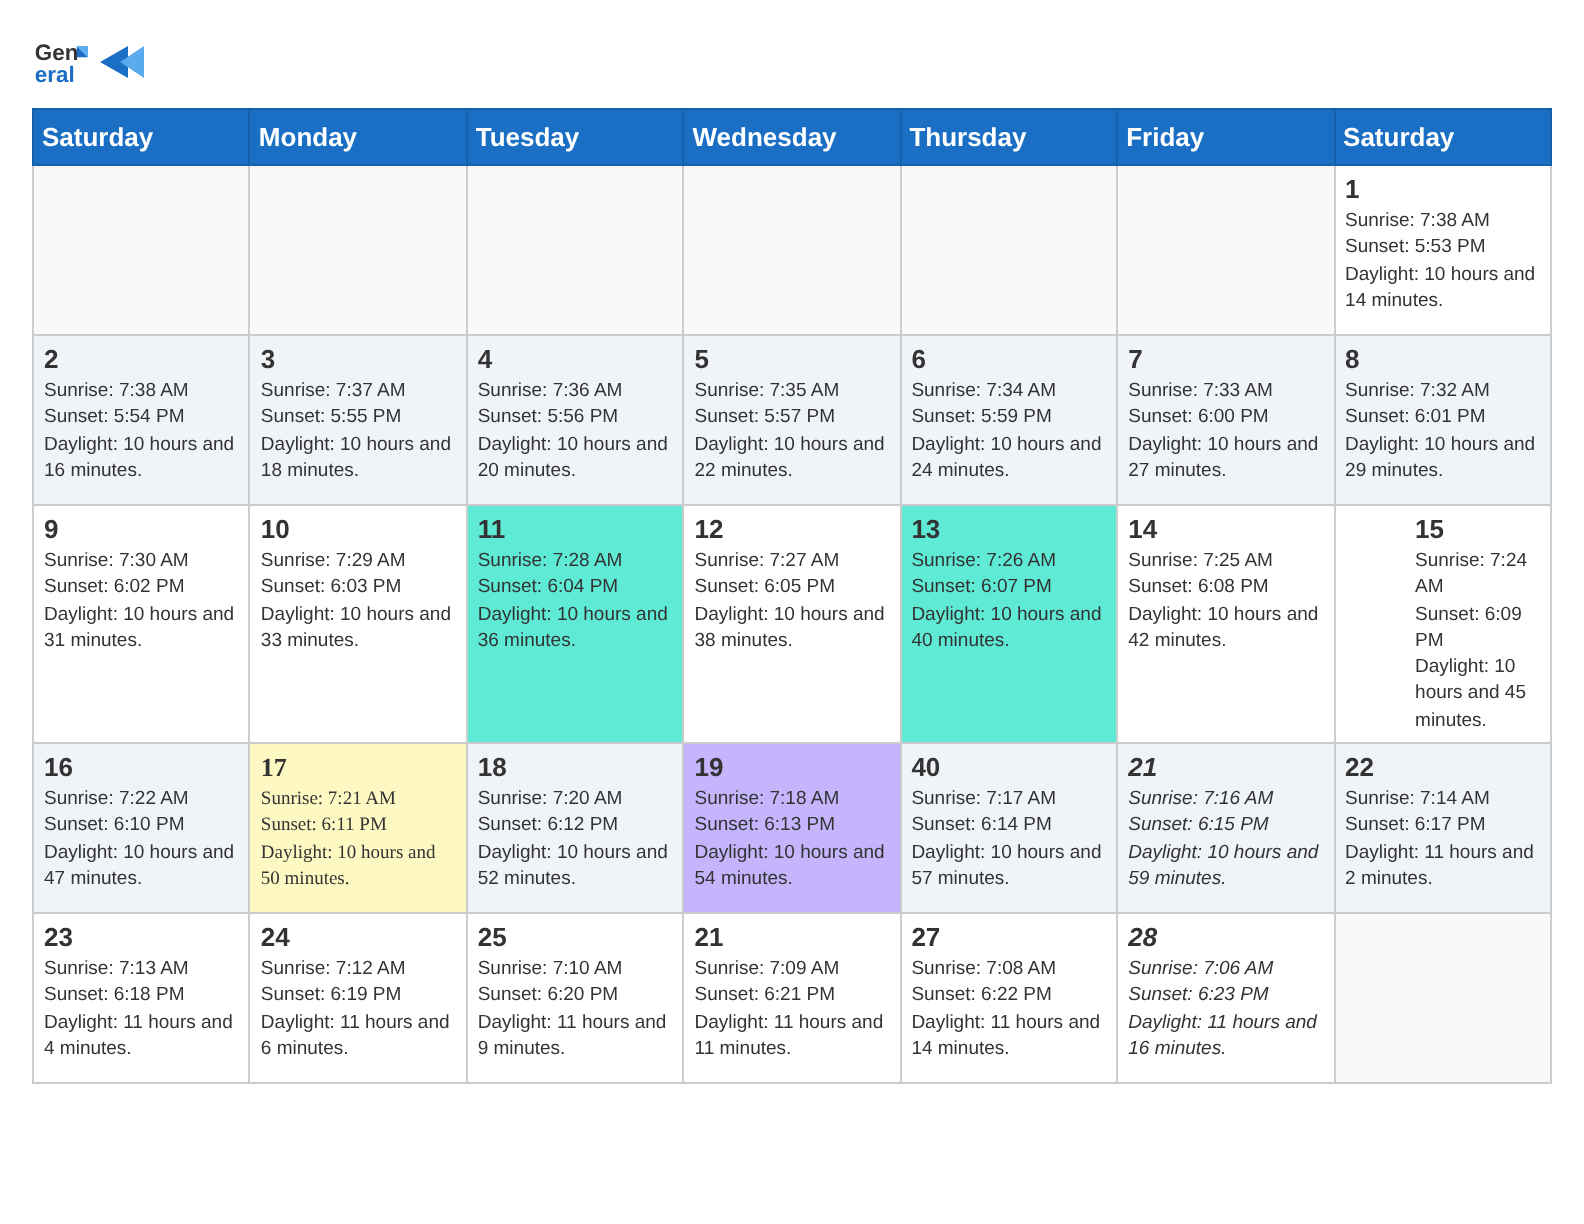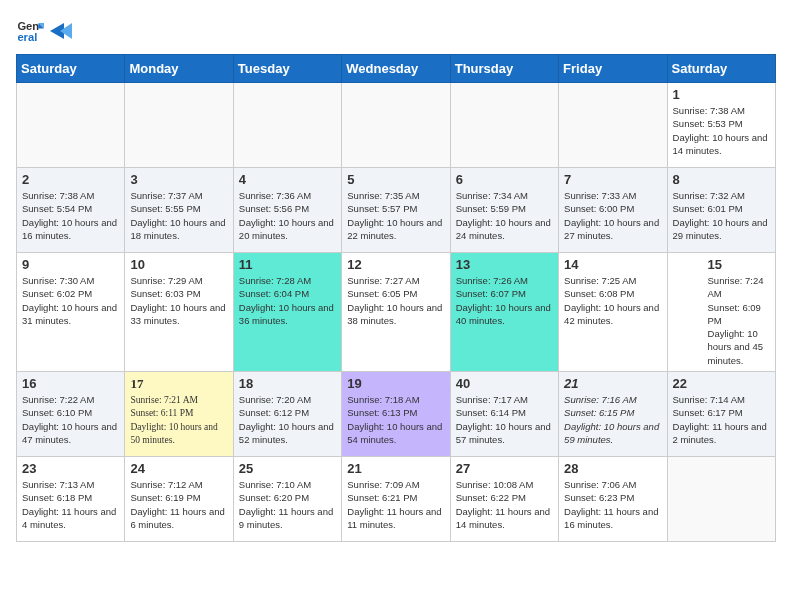--- a/index.html
+++ b/index.html
@@ -286,25 +286,25 @@
 Daylight: 11 hours and 9 minutes.</div>
         </td>
         <td style="background: rgb(255, 255, 255);">
           <span class="day-num">21</span>
           <div class="day-info" style="white-space: pre-line;">Sunrise: 7:09 AM
 Sunset: 6:21 PM
 Daylight: 11 hours and 11 minutes.</div>
         </td>
         <td style="background: rgb(255, 255, 255);">
           <span class="day-num">27</span>
-          <div class="day-info" style="white-space: pre-line;">Sunrise: 10:08 AM
+          <div class="day-info" style="white-space: pre-line;">Sunrise: 7:08 AM
 Sunset: 6:22 PM
 Daylight: 11 hours and 14 minutes.</div>
         </td>
-        <td style="background: rgb(255, 255, 255);">
+        <td style="background: rgb(255, 255, 255); font-style: italic;">
           <span class="day-num">28</span>
           <div class="day-info" style="white-space: pre-line;">Sunrise: 7:06 AM
 Sunset: 6:23 PM
 Daylight: 11 hours and 16 minutes.</div>
         </td>
         <td class="empty-cell" style="background: rgb(249, 249, 249);"></td>
       </tr>
     </tbody>
 </table>
 

